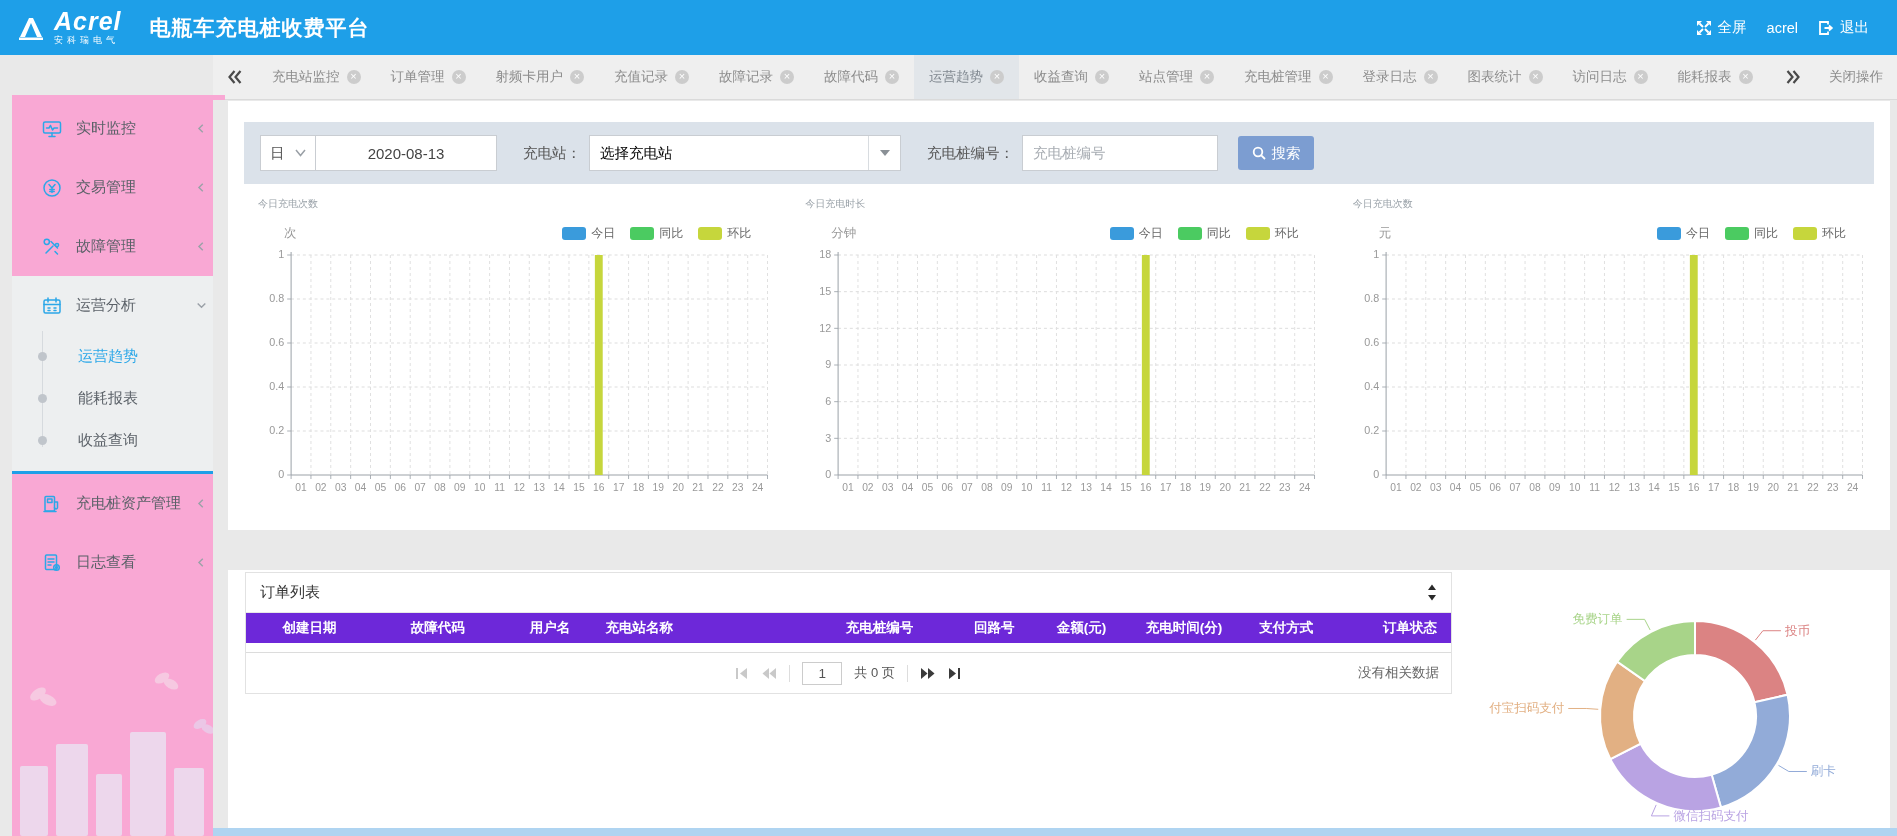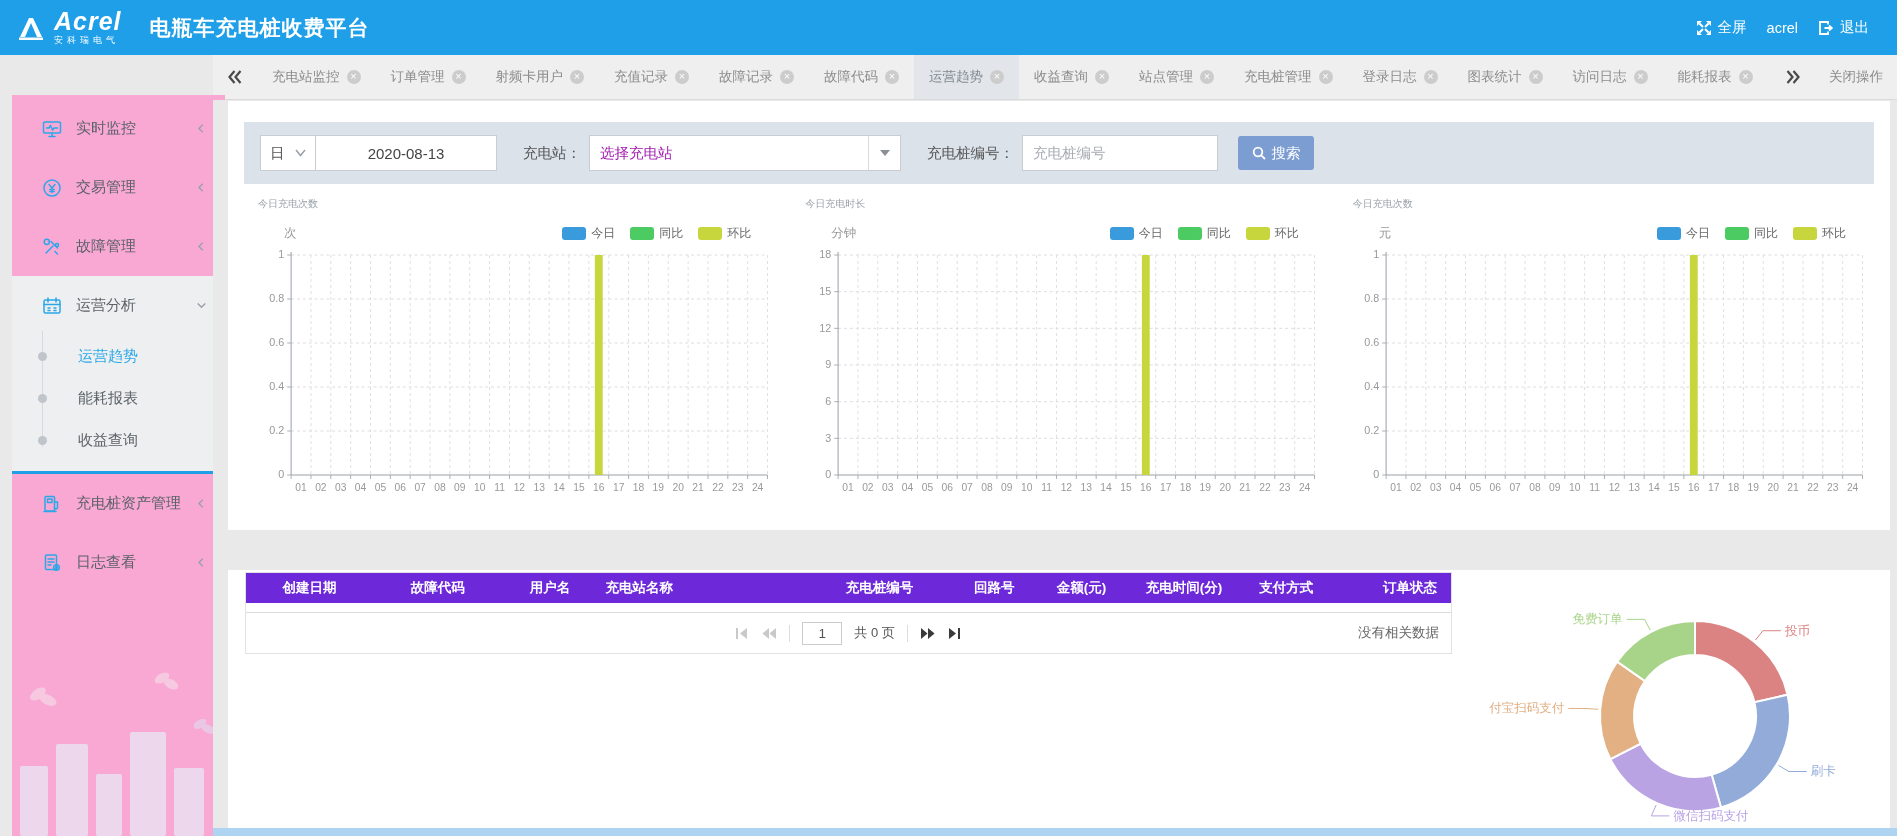--- a/index.html
+++ b/index.html
@@ -44,21 +44,21 @@
   #bottom-panel { position:absolute; left:15px; right:7px; top:470px; height:258px; background:#FFFFFF; overflow:hidden; }
   #bottom-strip { position:absolute; left:0; right:0; top:728px; height:8px; background:#AFD4F1; }
 
   
   #filter-bar { margin:21px 16px 0 16px; height:62px; background:#DBE2EA; display:flex; align-items:center; padding:0 16px; font-size:14.5px; color:#555; }
   .fbox { background:#fff; border:1px solid #C9CDD2; height:36px; display:flex; align-items:center; }
   #period-select { width:56px; justify-content:space-between; padding:0 9px; cursor:pointer; color:#555; }
   #date-input { width:182px; margin-left:-1px; text-align:center; font-size:15px; color:#444; border:1px solid #C9CDD2; height:36px; font-family:inherit; }
   .flabel { margin-left:26px; margin-right:8px; white-space:nowrap; }
   #station-select { width:312px; padding-left:10px; justify-content:space-between; cursor:pointer; }
-  .placeholder { color:#a21caf; }
+  .placeholder { color:#000000; }
   .sel-arrow { width:32px; height:100%; border-left:1px solid #D8DCE0; display:flex; align-items:center; justify-content:center; }
   .caret-down { width:0; height:0; border-left:5px solid transparent; border-right:5px solid transparent; border-top:6px solid #8A9096; }
   #pile-input { width:196px; height:36px; border:1px solid #C9CDD2; padding:0 10px; font-size:14.5px; color:#444; font-family:inherit; }
   #pile-input::placeholder { color:#A7ACB2; }
   #search-btn { margin-left:20px; width:76px; height:34px; background:#7C9DD1; border:none; border-radius:3px; color:#fff; font-size:14.5px; display:flex; align-items:center; justify-content:center; gap:6px; cursor:pointer; font-family:inherit; }
 
   
   #charts-row { display:flex; padding:13px 10px 0 10px; }
   .chart { flex:1; padding:0 8px; min-width:0; }
   .chart-title { font-size:10px; color:#99A1A8; padding-left:12px; height:24px; }
@@ -680,20 +680,29 @@
             <text x="501.625" y="246" text-anchor="middle" font-size="10.5" fill="#999">23</text>
             <text x="521.875" y="246" text-anchor="middle" font-size="10.5" fill="#999">24</text>
             <rect x="355.875" y="10" width="8" height="220" fill="#C6D63C"></rect>
           </svg>
         </div>
       </div>
   </div>
 
   <div id="bottom-panel">
     <div id="orders-panel">
+      <div id="orders-header">
+        <span>订单列表</span>
+        <span id="orders-collapse">
+          <svg width="10" height="17" viewBox="0 0 10 17">
+            <path d="M5 0.5 L9 6 H1 Z" fill="#2A2A2A"></path>
+            <path d="M5 16.5 L9 11 H1 Z" fill="#2A2A2A"></path>
+          </svg>
+        </span>
+      </div>
       <div id="orders-thead">
           <div class="th" style="width: 127px;">创建日期</div>
           <div class="th" style="width: 130px;">故障代码</div>
           <div class="th" style="width: 95px;">用户名</div>
           <div class="th" style="width: 210px; text-align: left; padding-left: 8px;">充电站名称</div>
           <div class="th" style="width: 145px;">充电桩编号</div>
           <div class="th" style="width: 85px;">回路号</div>
           <div class="th" style="width: 90px;">金额(元)</div>
           <div class="th" style="width: 115px;">充电时间(分)</div>
           <div class="th" style="width: 90px;">支付方式</div>

